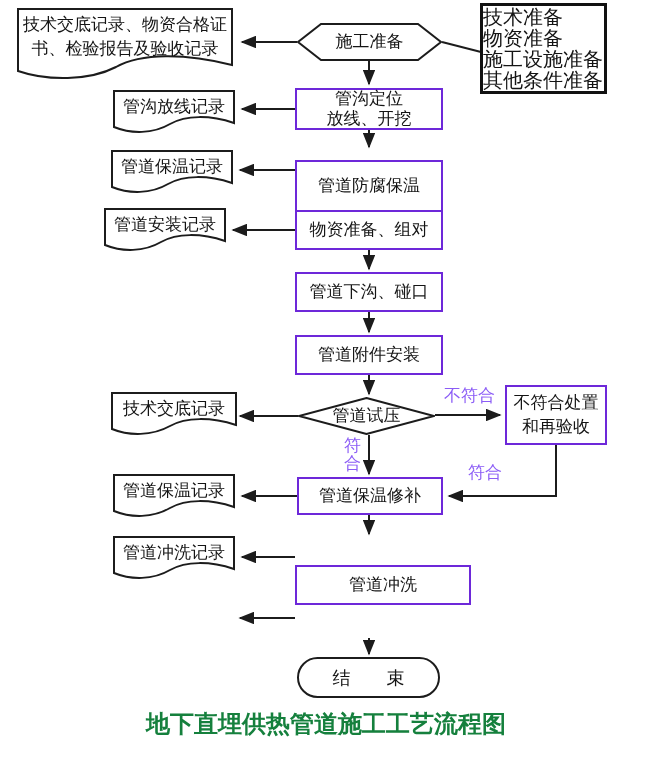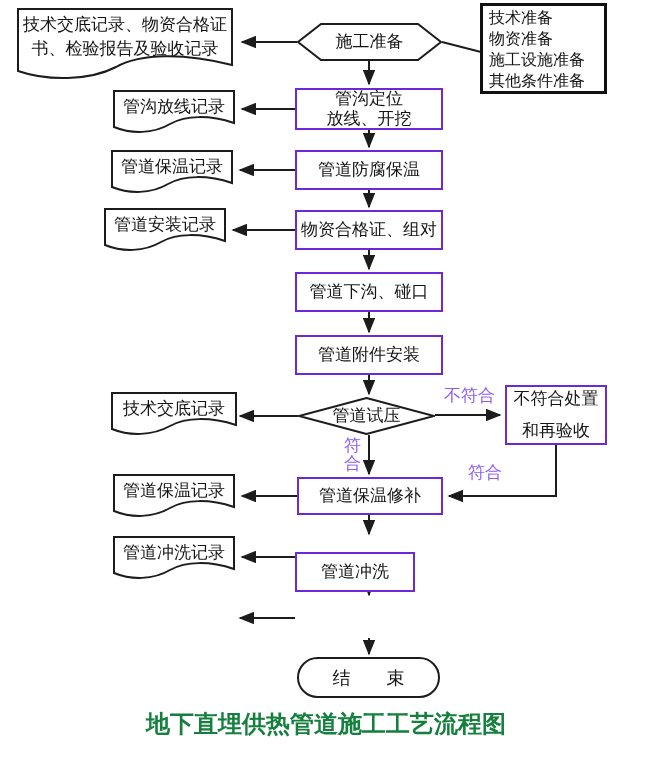--- a/index.html
+++ b/index.html
@@ -14,21 +14,21 @@
     position:absolute;left:0;right:0;top:0;bottom:0;
     display:flex;align-items:center;justify-content:center;text-align:center;
     white-space:pre-line;font-size:17px;line-height:20px;color:#141414;
   }
   .proc{border:2px solid #6d28d9;background:#ffffff;
     display:flex;align-items:center;justify-content:center;text-align:center;
     white-space:pre-line;font-size:17px;line-height:20px;}
   .doc .node-label{bottom:12px;}
   .prep{border:3px solid #111111;background:#ffffff;
     display:flex;align-items:center;justify-content:flex-start;text-align:left;
-    white-space:pre-line;font-size:16px;line-height:21px;padding-left:6px;}
+    white-space:pre-line;font-size:20px;line-height:21px;}
   .terminal{border:2px solid #1c1c1c;border-radius:21px;background:#ffffff;
     display:flex;align-items:center;justify-content:center;
     font-size:18px;letter-spacing:9px;text-indent:9px;text-align:right;}
   .edge-label{position:absolute;font-size:17px;line-height:18px;white-space:pre-line;color:#8b5cf6;}
   #connectors{position:absolute;left:0;top:0;pointer-events:none;}
   #title{
     position:absolute;left:0;right:0;top:708px;text-align:center;
     font-family:"Liberation Sans","DejaVu Sans",sans-serif;
     font-weight:bold;font-size:24px;color:#15803d;
   }
@@ -89,37 +89,37 @@
     <div class="node-label">施工准备</div>
   </div>
 
   <div class="node prep" style="left:480px;top:3px;width:127px;height:91px">技术准备
 物资准备
 施工设施准备
 其他条件准备</div>
 
   <div class="node proc" style="left:295px;top:88px;width:148px;height:42px">管沟定位
 放线、开挖</div>
-  <div class="node proc" style="left:295px;top:150px;width:148px;height:40px">管道防腐保温</div>
-  <div class="node proc" style="left:295px;top:210px;width:148px;height:40px">物资合格证、组对</div>
+  <div class="node proc" style="left:295px;top:160px;width:148px;height:52px">管道防腐保温</div>
+  <div class="node proc" style="left:295px;top:210px;width:148px;height:40px">物资准备、组对</div>
   <div class="node proc" style="left:295px;top:272px;width:148px;height:40px">管道下沟、碰口</div>
   <div class="node proc" style="left:295px;top:335px;width:148px;height:40px">管道附件安装</div>
 
   <div class="node" style="left:298px;top:397px;width:137px;height:38px">
     <svg class="shape" viewBox="0 0 137 38" preserveAspectRatio="none">
       <polygon points="68.5,1 136,19 68.5,37 1,19" fill="#ffffff" stroke="#1c1c1c" stroke-width="2"></polygon>
     </svg>
     <div class="node-label">管道试压</div>
   </div>
 
-  <div class="node proc" style="left:505px;top:385px;width:102px;height:60px;line-height:32px">不符合处置
+  <div class="node proc" style="left:505px;top:385px;width:102px;height:60px;line-height:24px">不符合处置
 和再验收</div>
 
   <div class="node proc" style="left:297px;top:477px;width:146px;height:38px">管道保温修补</div>
-  <div class="node proc" style="left:295px;top:552px;width:120px;height:40px">管道冲洗</div>
+  <div class="node proc" style="left:295px;top:565px;width:176px;height:40px">管道冲洗</div>
 
   <div class="node terminal" style="left:297px;top:657px;width:143px;height:41px">结　束</div>
 
   <div class="node doc" style="left:113px;top:90px;width:122px;height:46px">
     <svg class="shape" viewBox="0 0 122 46" preserveAspectRatio="none">
       <path d="M1,1 H121 V33 C97,25 73,25 57,34 C40,44 18,44 1,37 Z" fill="#ffffff" stroke="#1c1c1c" stroke-width="2"></path>
     </svg>
     <div class="node-label">管沟放线记录</div>
   </div>
 

